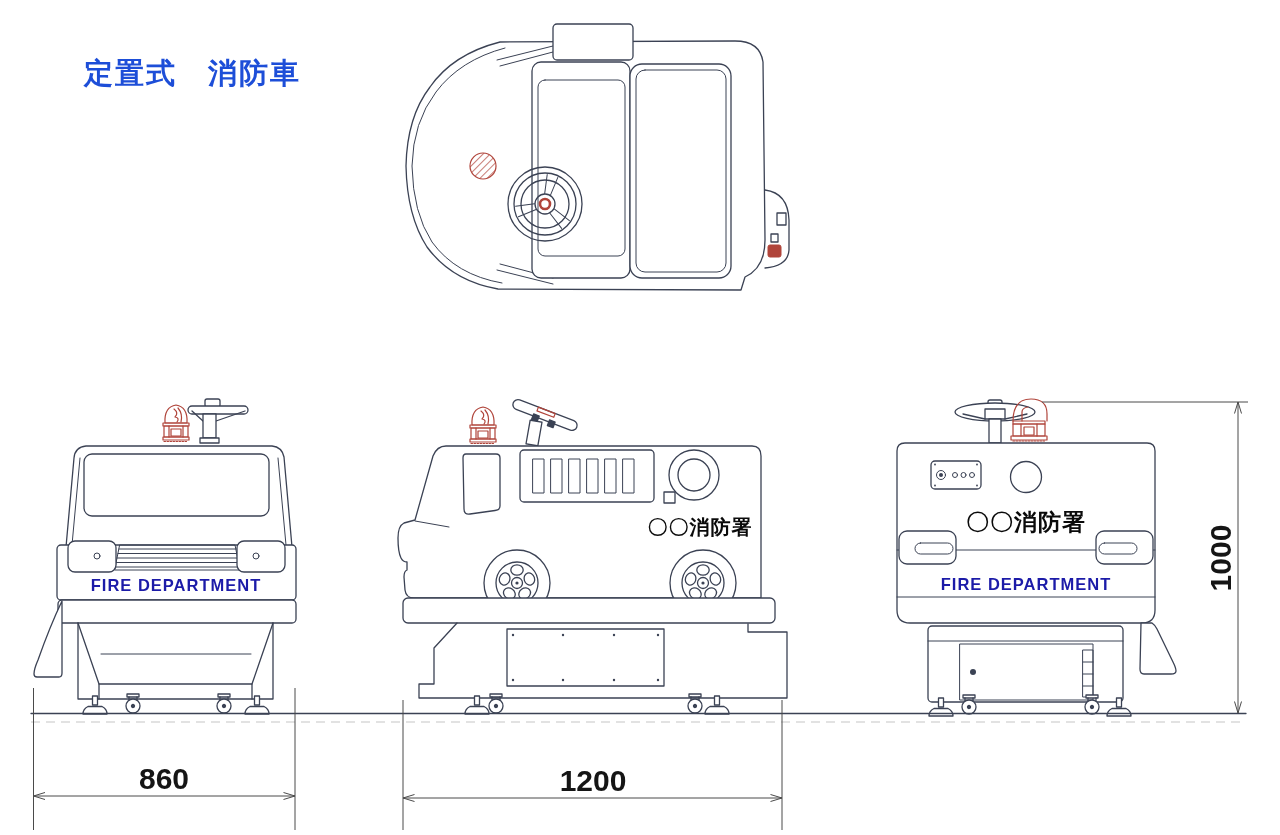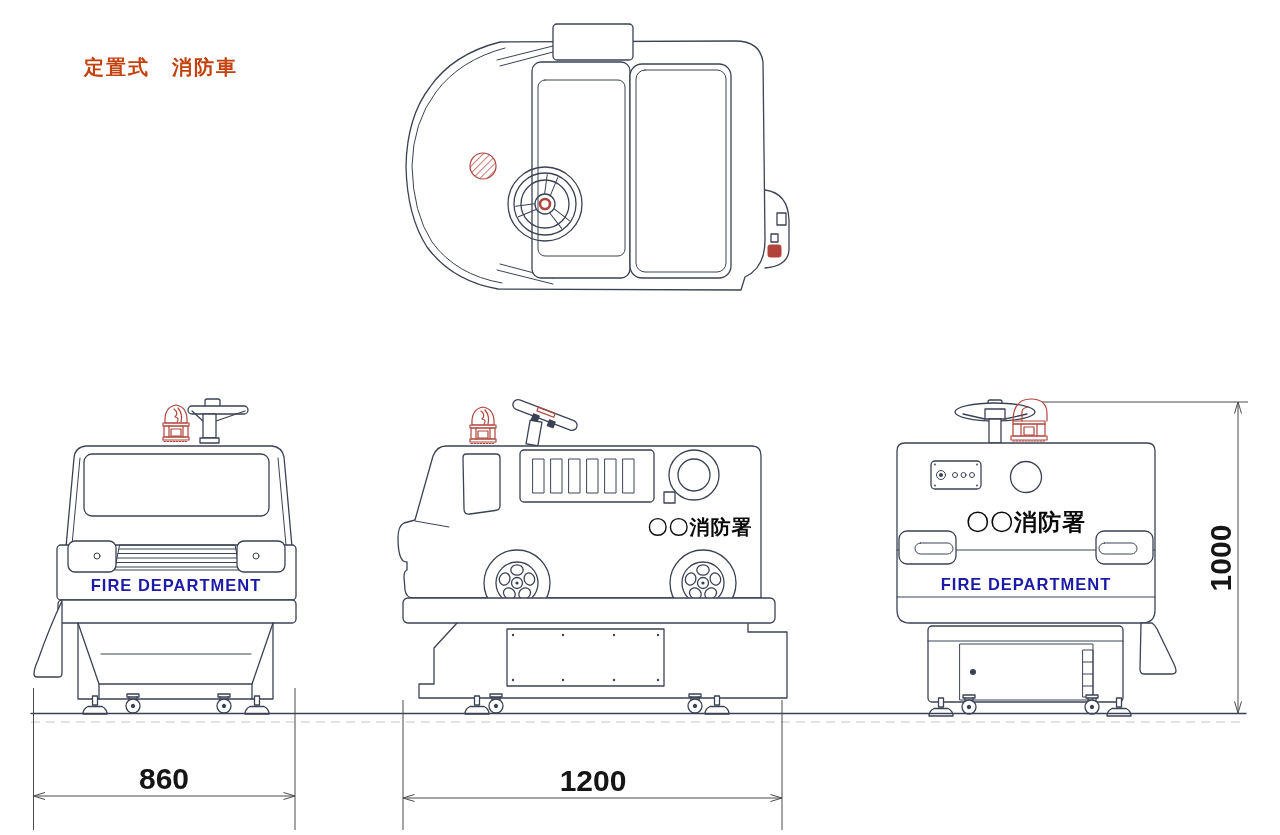--- a/index.html
+++ b/index.html
@@ -7,22 +7,22 @@
     --red:#b0443a;
     --blue:#1c1ba8;
     --dim:#4a4a4a;
   }
   html,body{margin:0;padding:0;background:#ffffff;}
   .canvas{
     position:relative;width:1280px;height:835px;background:#fff;
     font-family:"Liberation Sans",sans-serif;overflow:hidden;
   }
   .title{
-    position:absolute;left:84px;top:54px;font-size:20px;font-weight:bold;
-    color:#c2410c;letter-spacing:2px;white-space:pre;
+    position:absolute;left:84px;top:54px;font-size:29px;font-weight:bold;
+    color:#1d4ed8;letter-spacing:2px;white-space:pre;
   }
   svg{position:absolute;left:0;top:0;}
   .ln{fill:none;stroke:var(--line);stroke-width:1.3;stroke-linejoin:round;stroke-linecap:round;}
   .lnf{fill:#fff;stroke:var(--line);stroke-width:1.3;stroke-linejoin:round;stroke-linecap:round;}
   .thin{stroke-width:1;}
   .red{fill:none;stroke:var(--red);stroke-width:1.2;stroke-linejoin:round;stroke-linecap:round;}
   .redf{fill:var(--red);stroke:var(--red);}
   .dim{fill:none;stroke:var(--dim);stroke-width:1;}
   .t-blue{fill:var(--blue);font-weight:bold;font-size:16.5px;letter-spacing:1px;text-anchor:middle;font-family:"Liberation Sans",sans-serif;}
   .t-jp{fill:#0a0a0a;font-weight:bold;text-anchor:middle;font-family:"Liberation Sans",sans-serif;letter-spacing:1px;}

